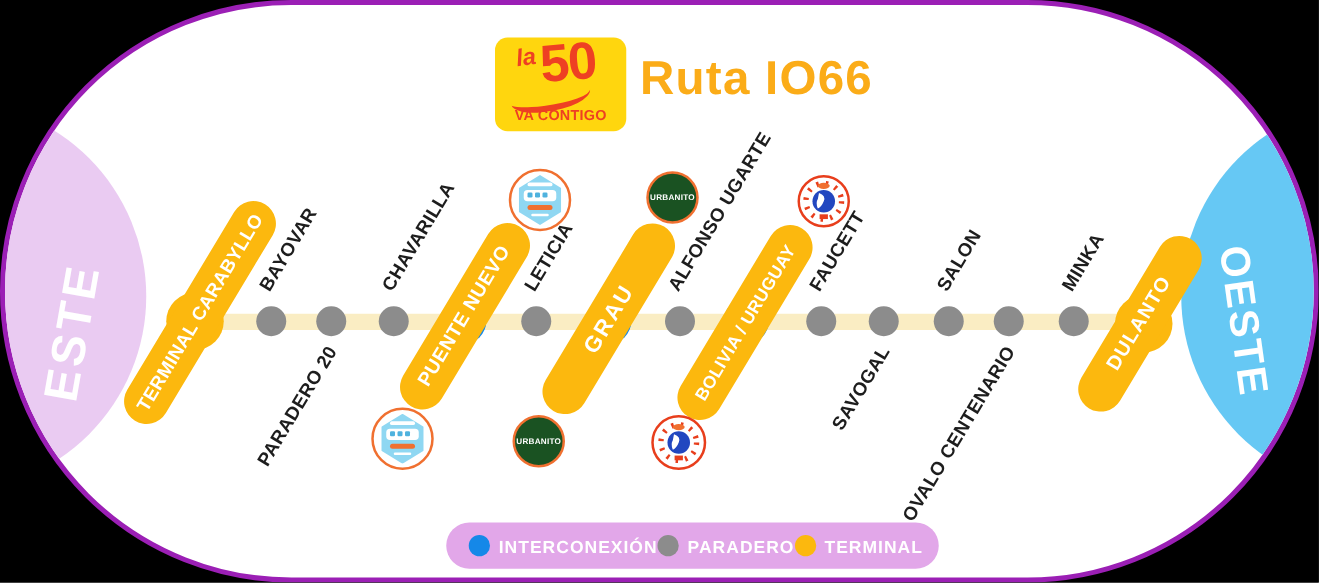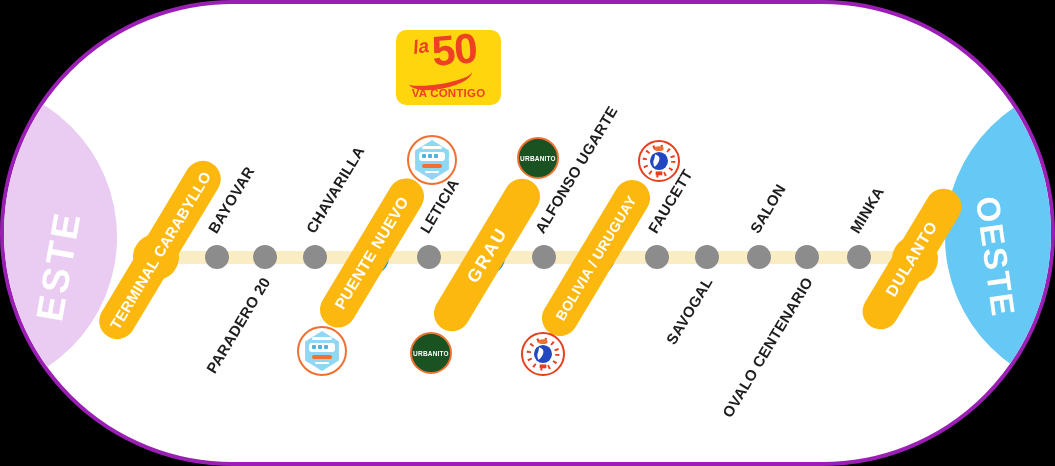--- a/index.html
+++ b/index.html
@@ -76,20 +76,21 @@
     <div class="lens west"></div>
     <div class="region-word east">ESTE</div>
     <div class="region-word west">OESTE</div>
 
     <div class="logo">
       <span class="la">la</span>
       <span class="fifty">50</span>
       <span class="swoosh"></span>
       <span class="tagline">VA CONTIGO</span>
     </div>
+    <div class="route-title">Ruta IO66</div>
 
     <div class="route-line"></div>
 
     <div class="dot gray" style="left:201px"></div>
     <div class="dot gray" style="left:249px"></div>
     <div class="dot gray" style="left:299px"></div>
     <div class="dot gray" style="left:413px"></div>
     <div class="dot gray" style="left:528px"></div>
     <div class="dot gray" style="left:641px"></div>
     <div class="dot gray" style="left:691px"></div>
@@ -174,15 +175,29 @@
     <div class="badge globo" style="left:517px;top:328px;width:44px;height:44px">
       <svg width="38" height="38" viewBox="0 0 40 40">
         <circle cx="20" cy="20" r="15" fill="none" stroke="#E83E1C" stroke-width="4.5" stroke-dasharray="2 6"></circle>
         <circle cx="20" cy="20" r="9.5" fill="#2247C0"></circle>
         <path d="M16 13 q6 2 4 7 q-2 5 -5 6 q-2 -5 0 -8 z" fill="#fff"></path>
         <ellipse cx="20" cy="7" rx="5" ry="2.6" fill="#F07030"></ellipse>
         <rect x="16.5" y="31" width="7" height="4" fill="#E83E1C"></rect>
       </svg>
     </div>
 
+    <div class="legend">
+      <div class="legend-item">
+        <span class="legend-dot" style="background:#1588E8"></span>
+        <span class="legend-label">INTERCONEXIÓN</span>
+      </div>
+      <div class="legend-item">
+        <span class="legend-dot" style="background:#8C8C8C"></span>
+        <span class="legend-label">PARADERO</span>
+      </div>
+      <div class="legend-item">
+        <span class="legend-dot" style="background:#FCB80E"></span>
+        <span class="legend-label">TERMINAL</span>
+      </div>
+    </div>
 
   </div>
 </div>
 
 </body></html>

